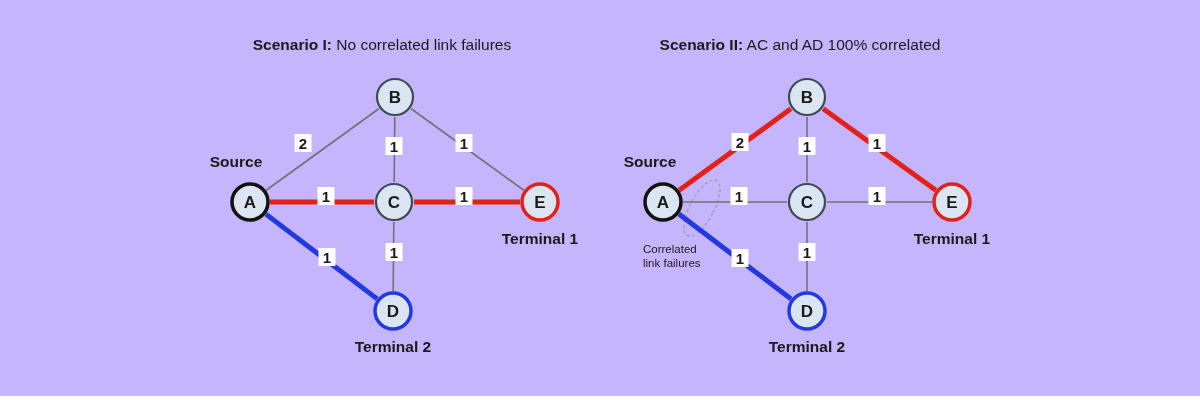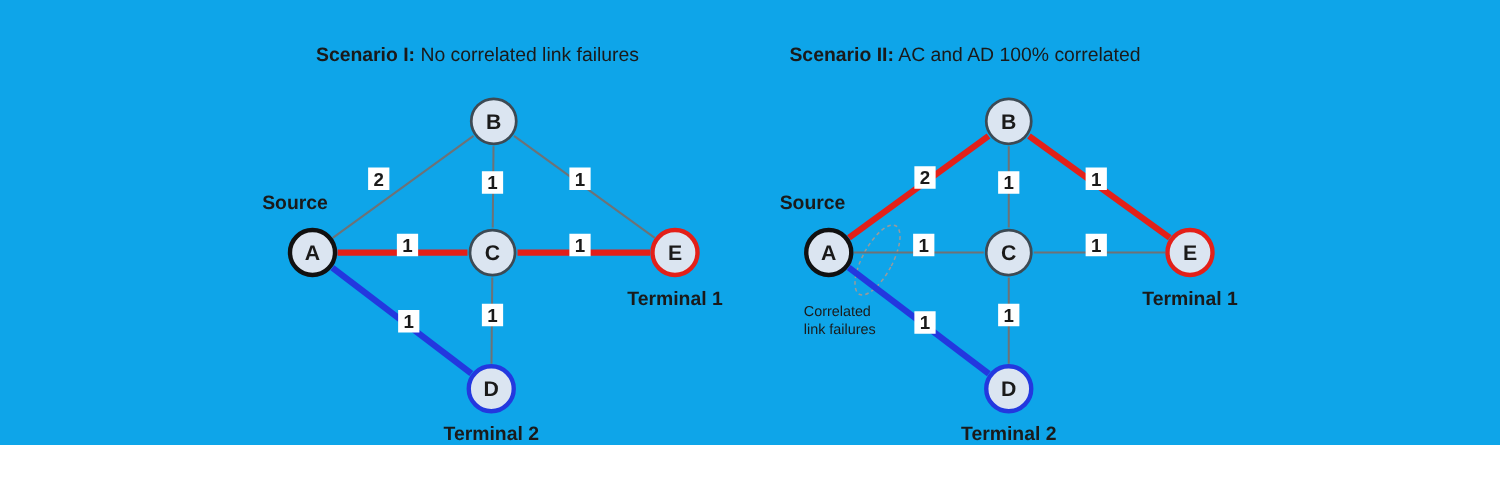--- a/index.html
+++ b/index.html
@@ -3,36 +3,36 @@
 <meta charset="utf-8">
 <style>
   html, body {
     margin: 0; padding: 0;
     background: #ffffff;
     font-family: "Liberation Sans", sans-serif;
   }
   .canvas {
     position: relative;
     width: 1200px;
-    height: 356px;
-    background: #0ea5e9;
+    height: 396px;
+    background: #c4b5fd;
     overflow: hidden;
   }
   .title {
     position: absolute;
     top: 36px;
     transform: translateX(-50%);
     font-size: 15.5px;
     line-height: 18px;
     color: #1a1a1a;
     white-space: nowrap;
   }
   .title .tb { font-weight: bold; }
   .title-1 { left: 382px; }
-  .title-2 { left: 772px; }
+  .title-2 { left: 800px; }
   svg#graph { position: absolute; left: 0; top: 0; }
   svg text { font-family: "Liberation Sans", sans-serif; fill: #1a1a1a; }
 </style>
 </head>
 <body>
 
 <div class="canvas">
 
   <div class="title title-1">
     <span class="tb">Scenario I:</span>

